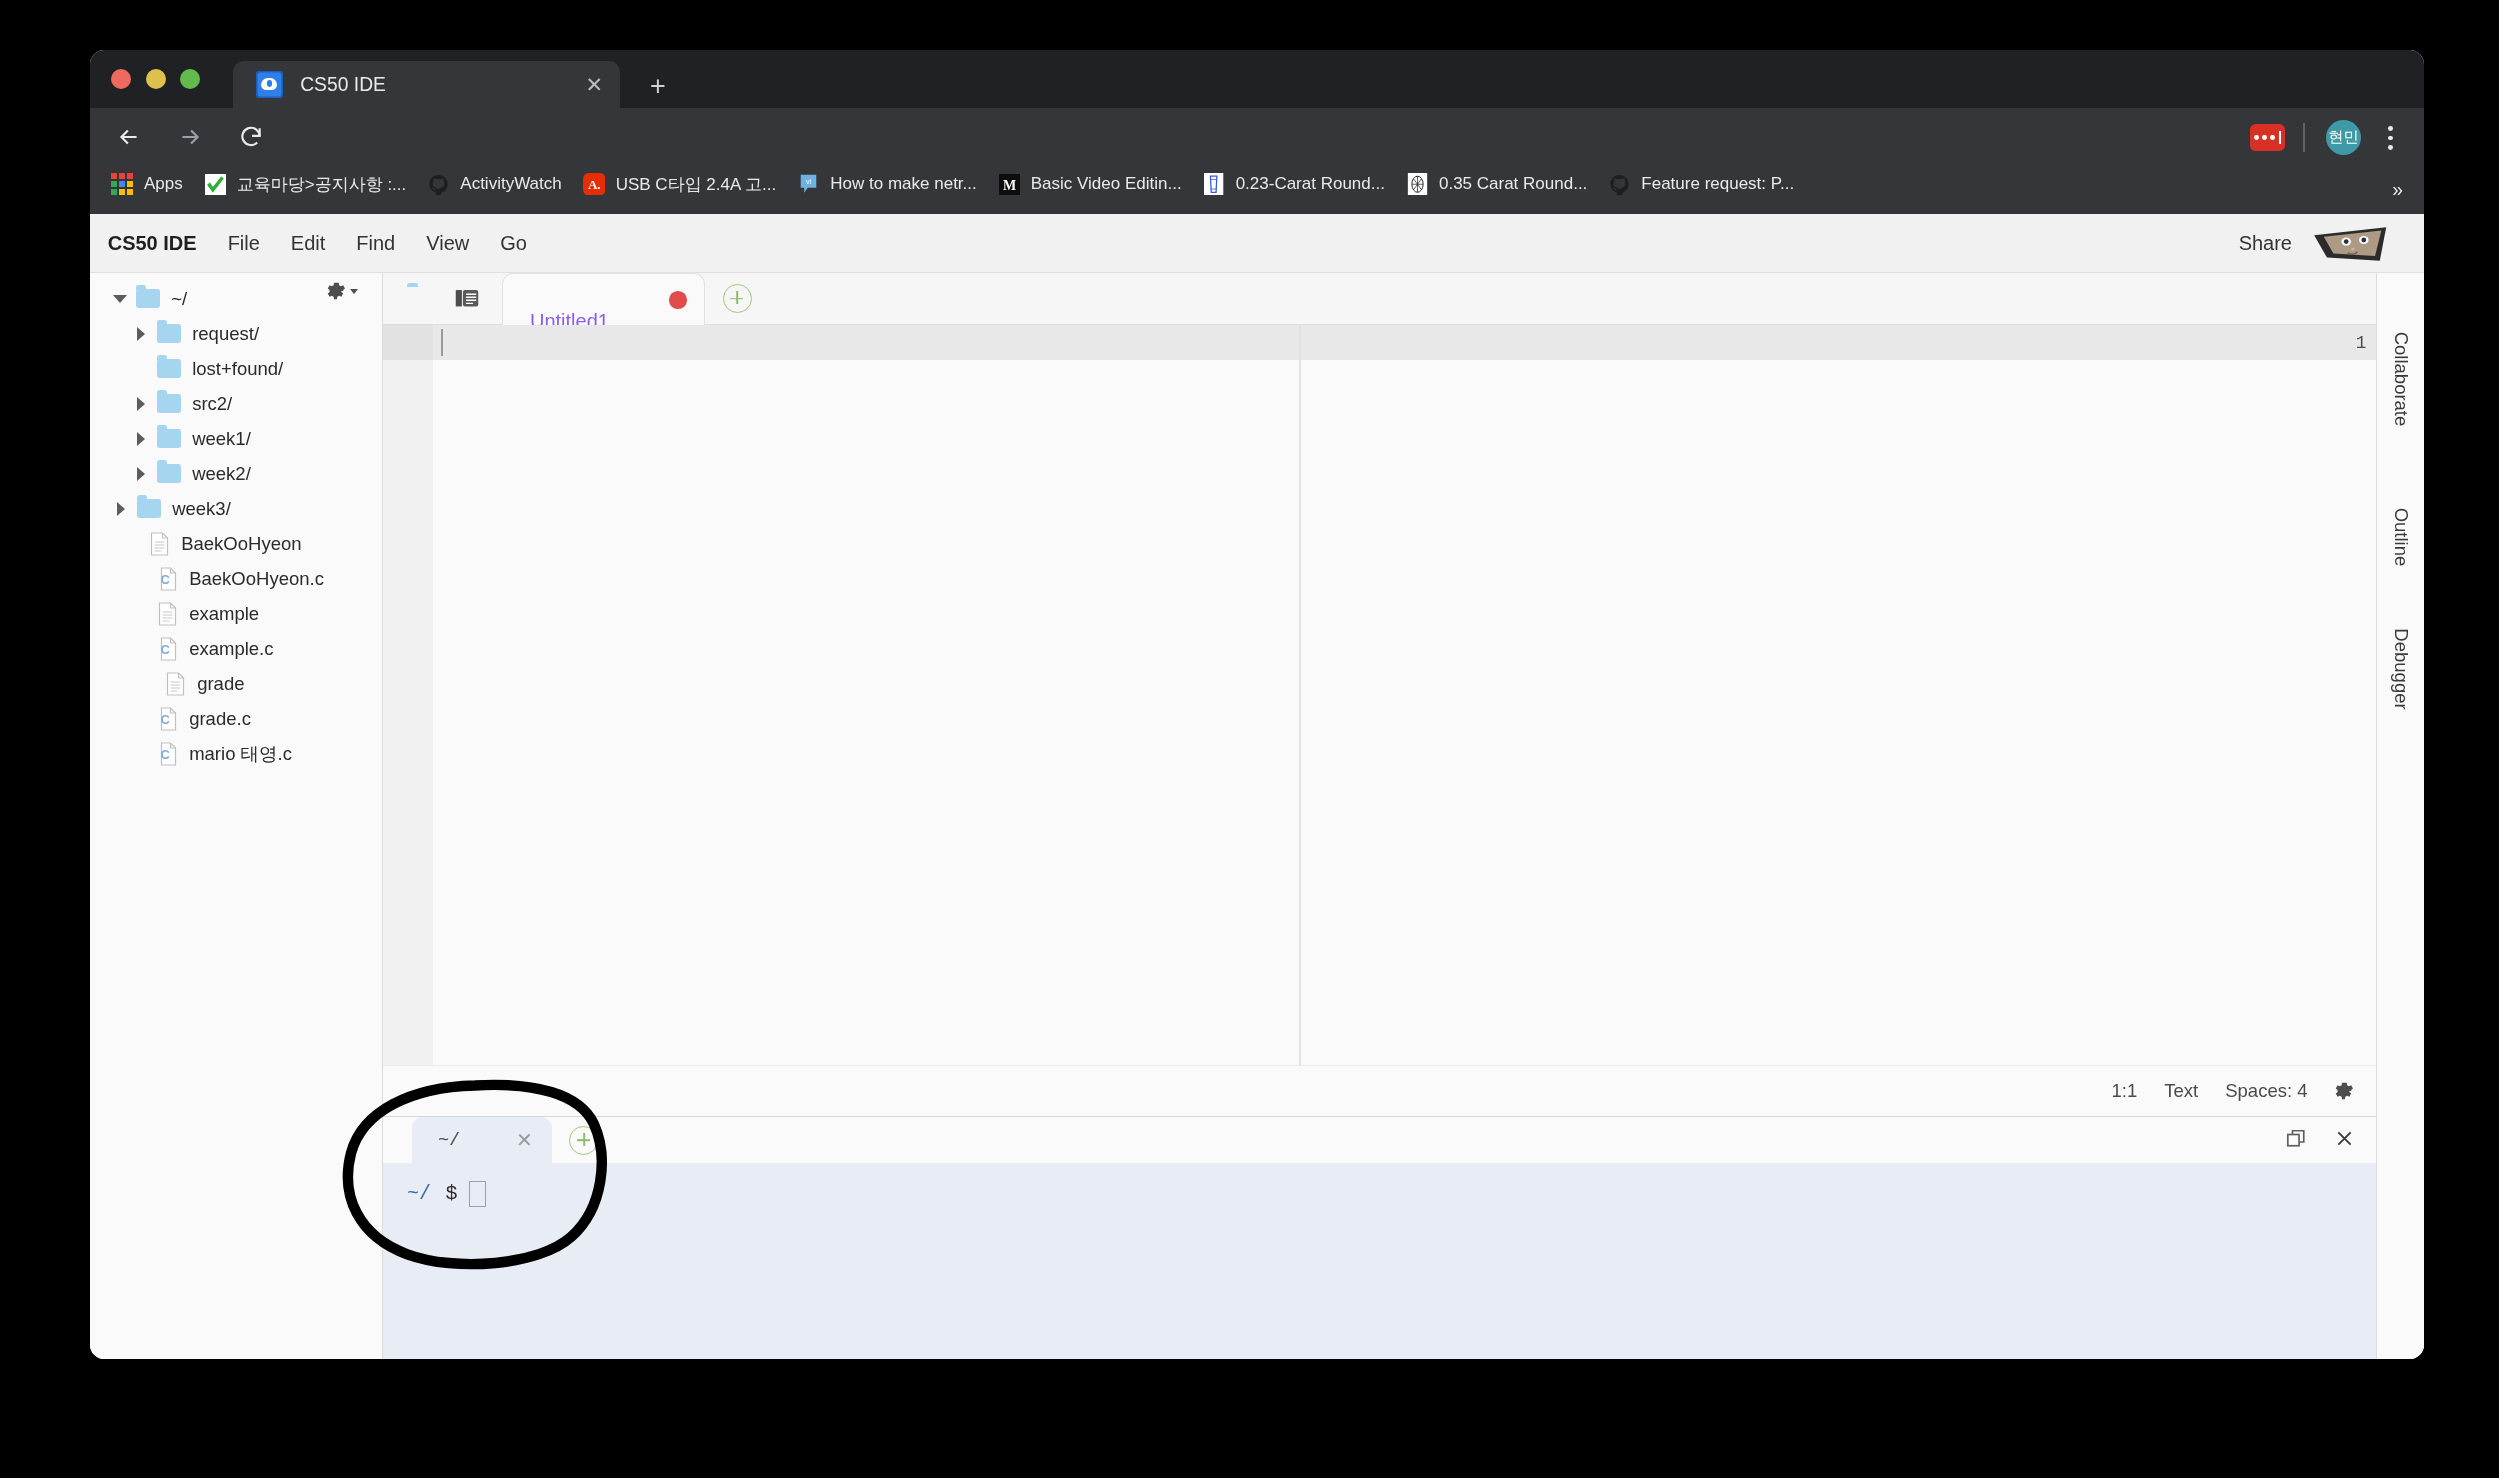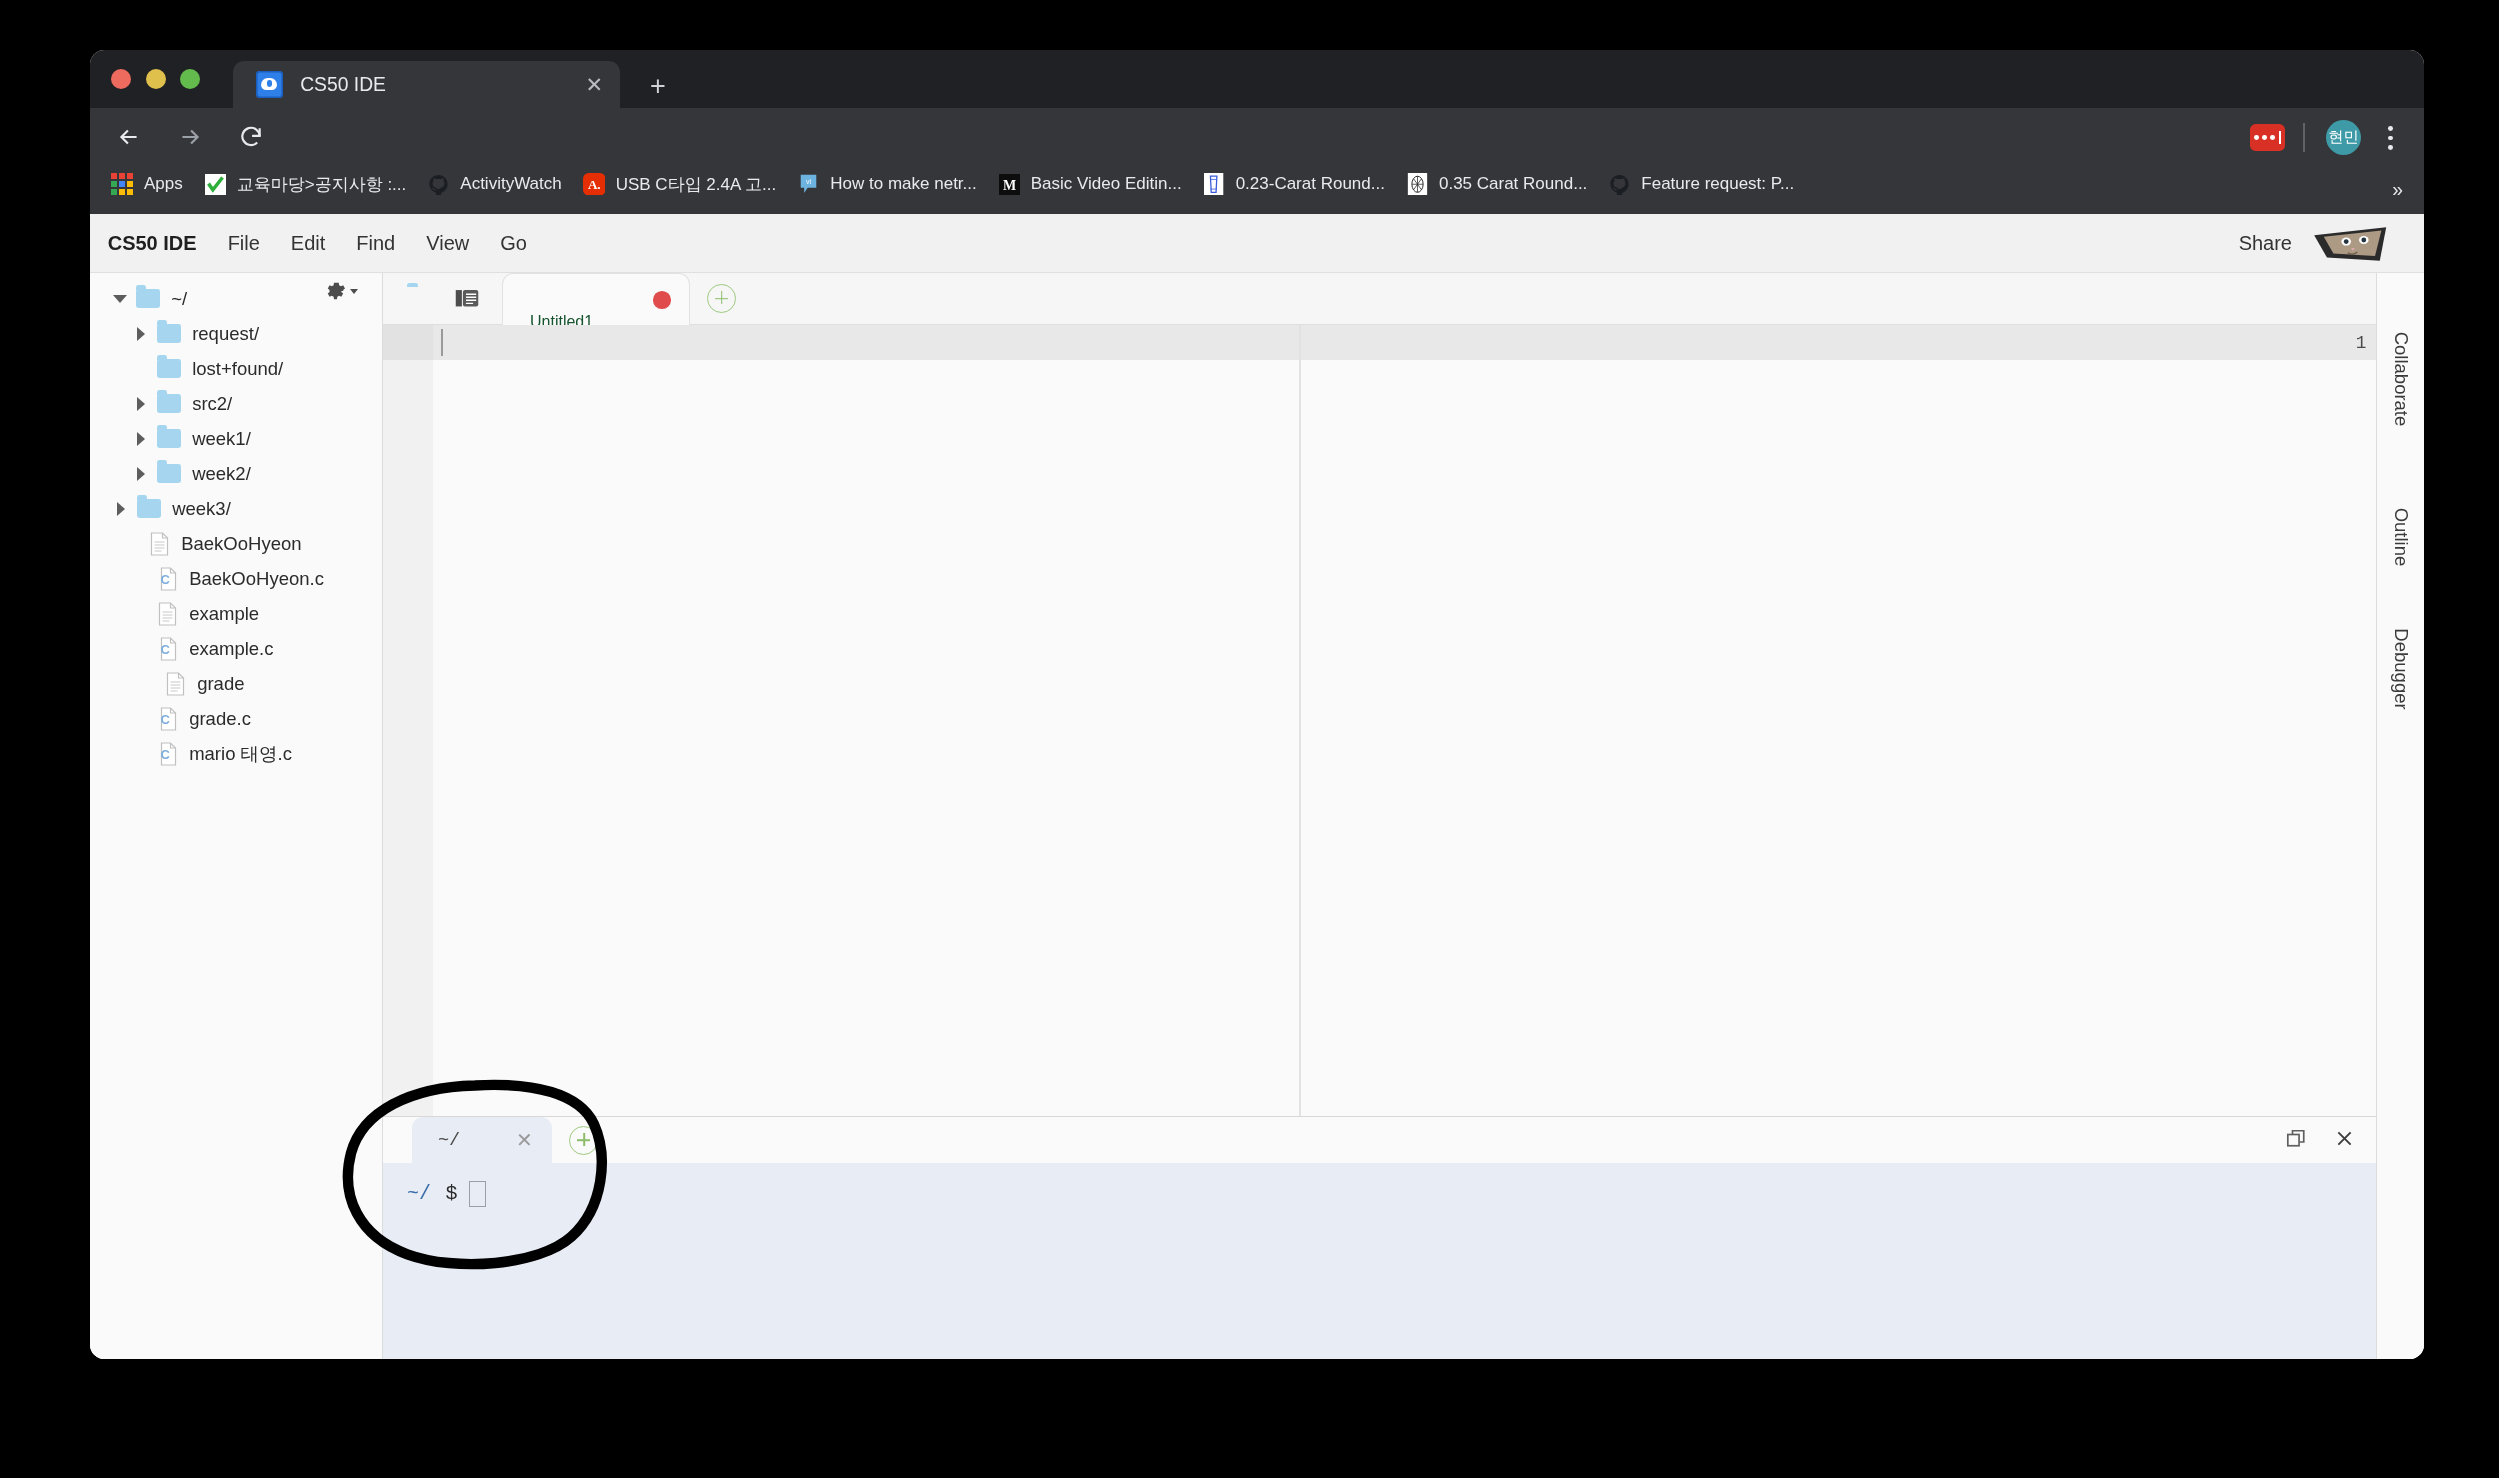--- a/index.html
+++ b/index.html
@@ -90,21 +90,21 @@
   
   .editorcol{flex:1;display:flex;flex-direction:column;min-width:0;}
   .edtabs{height:51px;background:#f6f6f6;border-bottom:0.8px solid #dedede;display:flex;align-items:center;position:relative;}
   .edtab-ico{width:29px;height:24px;margin-left:24px;flex:none;position:relative;}
   .fldr-ico{width:27px;height:21px;background:#a6d6ef;border-radius:2.4px;position:relative;}
   .fldr-ico:before{content:"";position:absolute;left:0;top:-4px;width:11.3px;height:4.8px;background:#a6d6ef;border-radius:2.4px 2.4px 0 0;}
   .edtab{
     margin-left:19.3px;height:51px;background:#fafafa;border:0.8px solid #e2e2e2;border-bottom:none;
     border-radius:11.3px 11.3px 0 0;display:flex;align-items:center;padding:0 17.7px 0 27px;position:relative;top:0.8px;
   }
-  .edtab-name{font-size:16px;color:#14532d;margin-top:44px;}
+  .edtab-name{font-size:20px;color:#8b5cf6;margin-top:44px;}
   .dirty{width:17.7px;height:17.7px;border-radius:50%;background:#e04b4b;margin-left:60px;}
   .plus-circle{width:27px;height:27px;border-radius:50%;border:1.6px solid #9ec97f;margin-left:17.7px;
     position:relative;flex:none;}
   .plus-circle:before{content:"";position:absolute;left:50%;top:6.4px;width:1.6px;height:13px;background:#8dbd6b;transform:translateX(-50%);}
   .plus-circle:after{content:"";position:absolute;top:50%;left:6.4px;height:1.6px;width:13px;background:#8dbd6b;transform:translateY(-50%);}
 
   .editor{flex:1;position:relative;background:#fafafa;overflow:hidden;}
   .gutter{position:absolute;left:0;top:0;width:50px;height:100%;background:#f1f1f1;}
   .lineno{position:absolute;right:9.7px;top:8px;font-size:17.7px;color:#4a4a4a;font-family:"Liberation Mono",monospace;}
   .activeline{position:absolute;left:0;top:0;height:35px;width:2334px;background:#e8e8e8;}
@@ -459,20 +459,30 @@
 
         <div class="editor">
           <div class="activeline"></div>
           <div class="gutter"></div>
           <div class="activeline-gutter"></div>
           <div class="lineno">1</div>
           <div class="caret"></div>
           <div class="ruler"></div>
         </div>
 
+        <div class="statusbar">
+          <span class="stat">1:1</span>
+          <span class="stat">Text</span>
+          <span class="stat">Spaces: 4</span>
+          <span class="stat-gear">
+            <svg width="22" height="22" viewBox="0 0 24 24" fill="#4d4d4d">
+              <path d="M12 8.5a3.5 3.5 0 1 0 0 7 3.5 3.5 0 0 0 0-7zm9 3.5a8.8 8.8 0 0 0-.1-1.2l2-1.6-2-3.4-2.4 1a8.6 8.6 0 0 0-2-1.2l-.4-2.6H10.9l-.4 2.6a8.6 8.6 0 0 0-2 1.2l-2.4-1-2 3.4 2 1.6A8.8 8.8 0 0 0 6 12c0 .4 0 .8.1 1.2l-2 1.6 2 3.4 2.4-1c.6.5 1.3.9 2 1.2l.4 2.6h3.2l.4-2.6c.7-.3 1.4-.7 2-1.2l2.4 1 2-3.4-2-1.6c.1-.4.1-.8.1-1.2z"></path>
+            </svg>
+          </span>
+        </div>
 
         <div class="terminal">
           <div class="termtabs">
             <span class="termtab">
               <span class="termtab-name">~/</span>
               <span class="termtab-close">✕</span>
             </span>
             <span class="plus-circle" style="margin-left:17.7px"></span>
             <span class="term-ctrls">
               <span>

